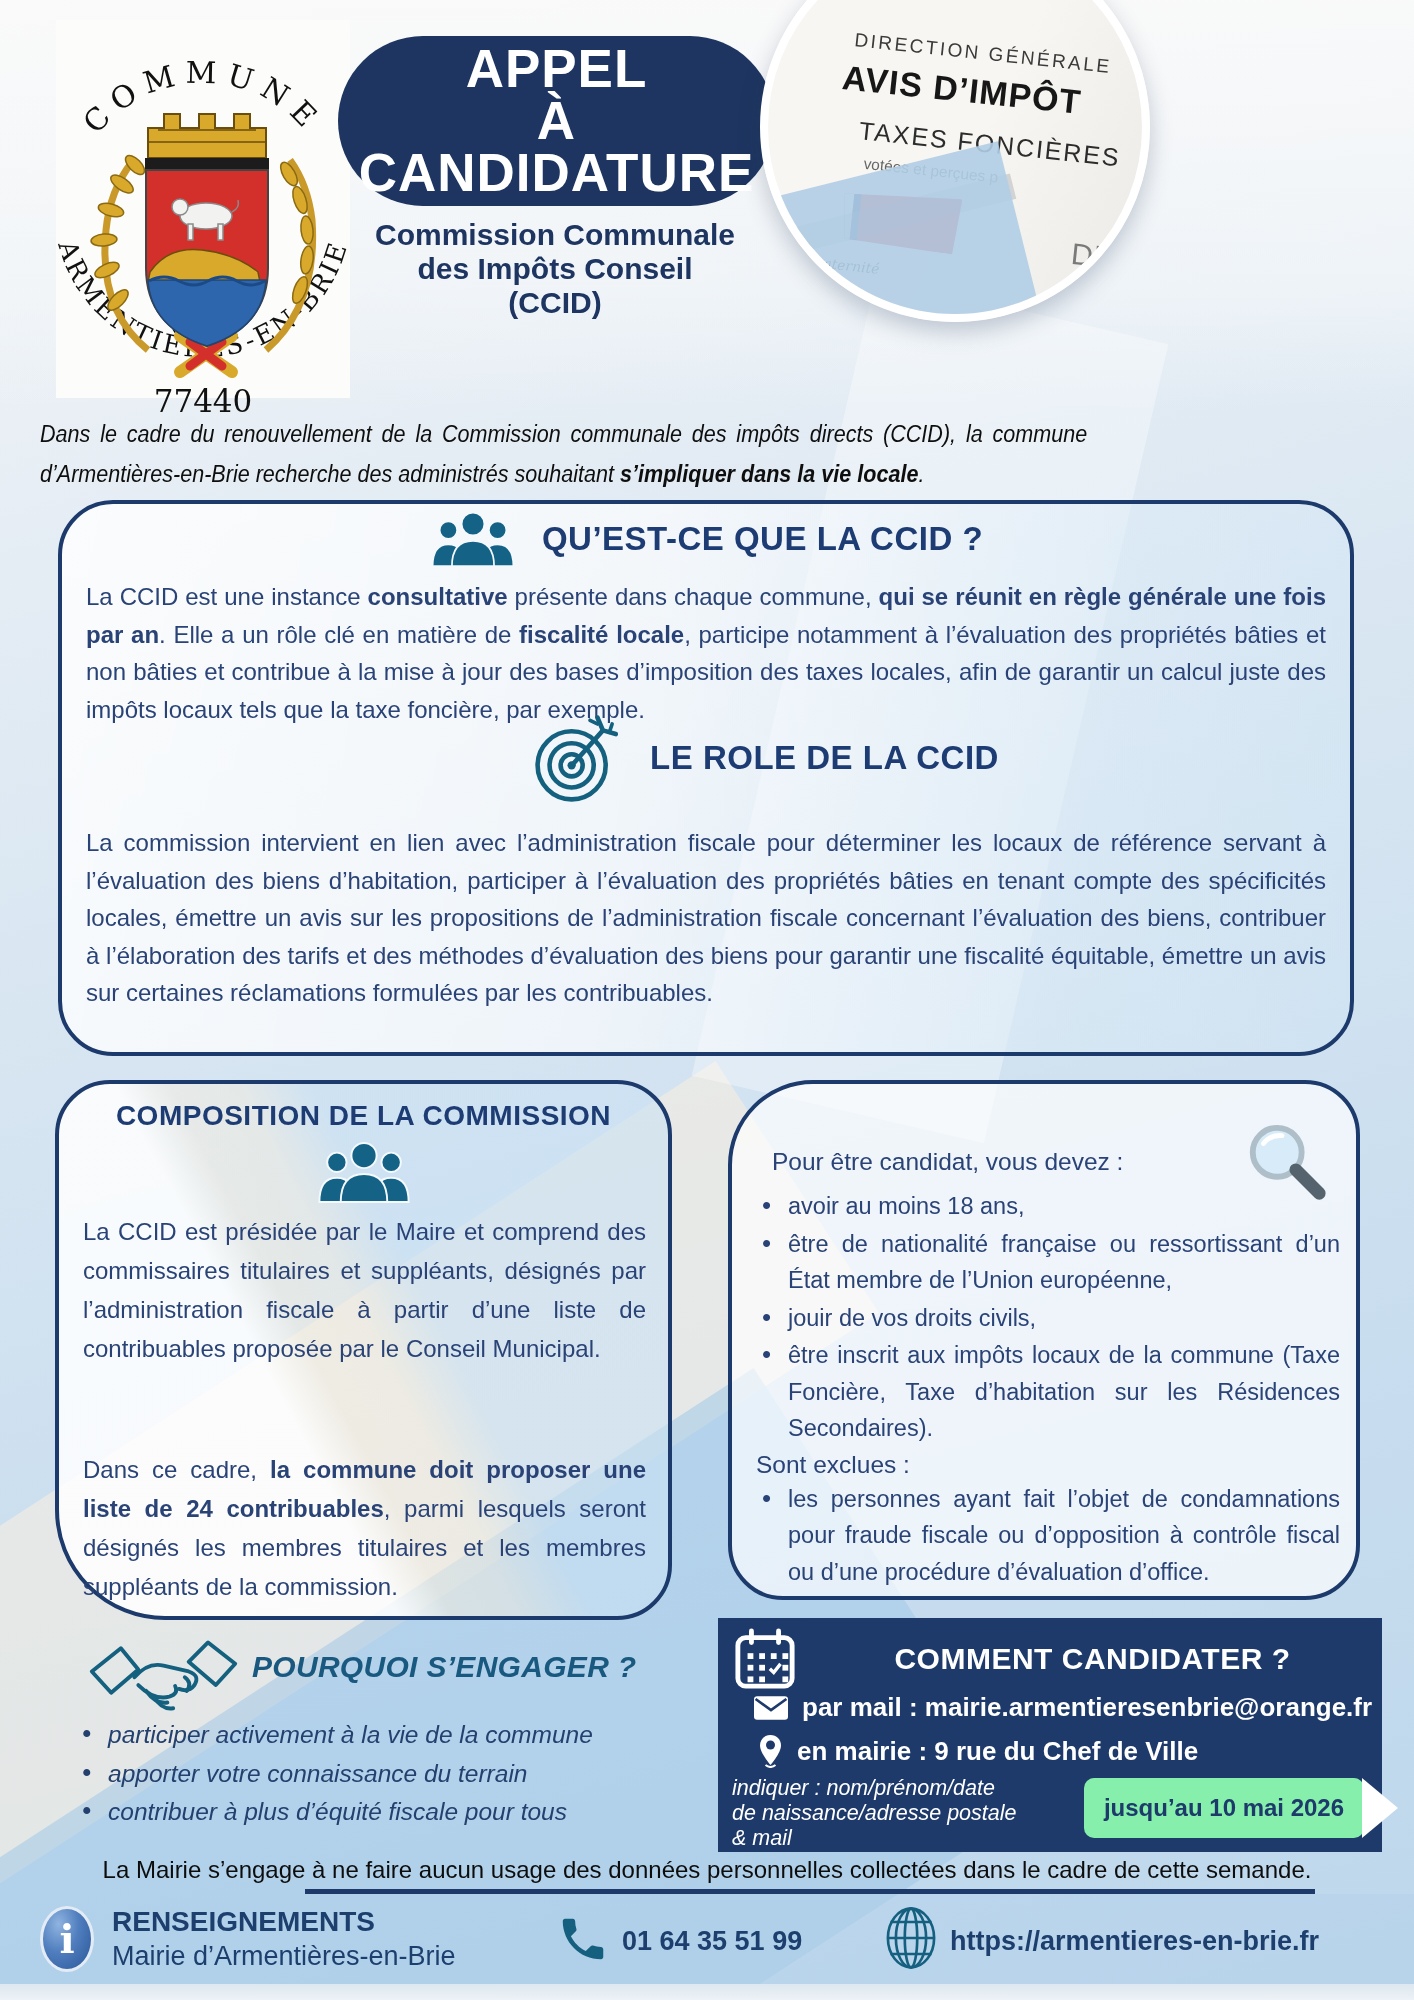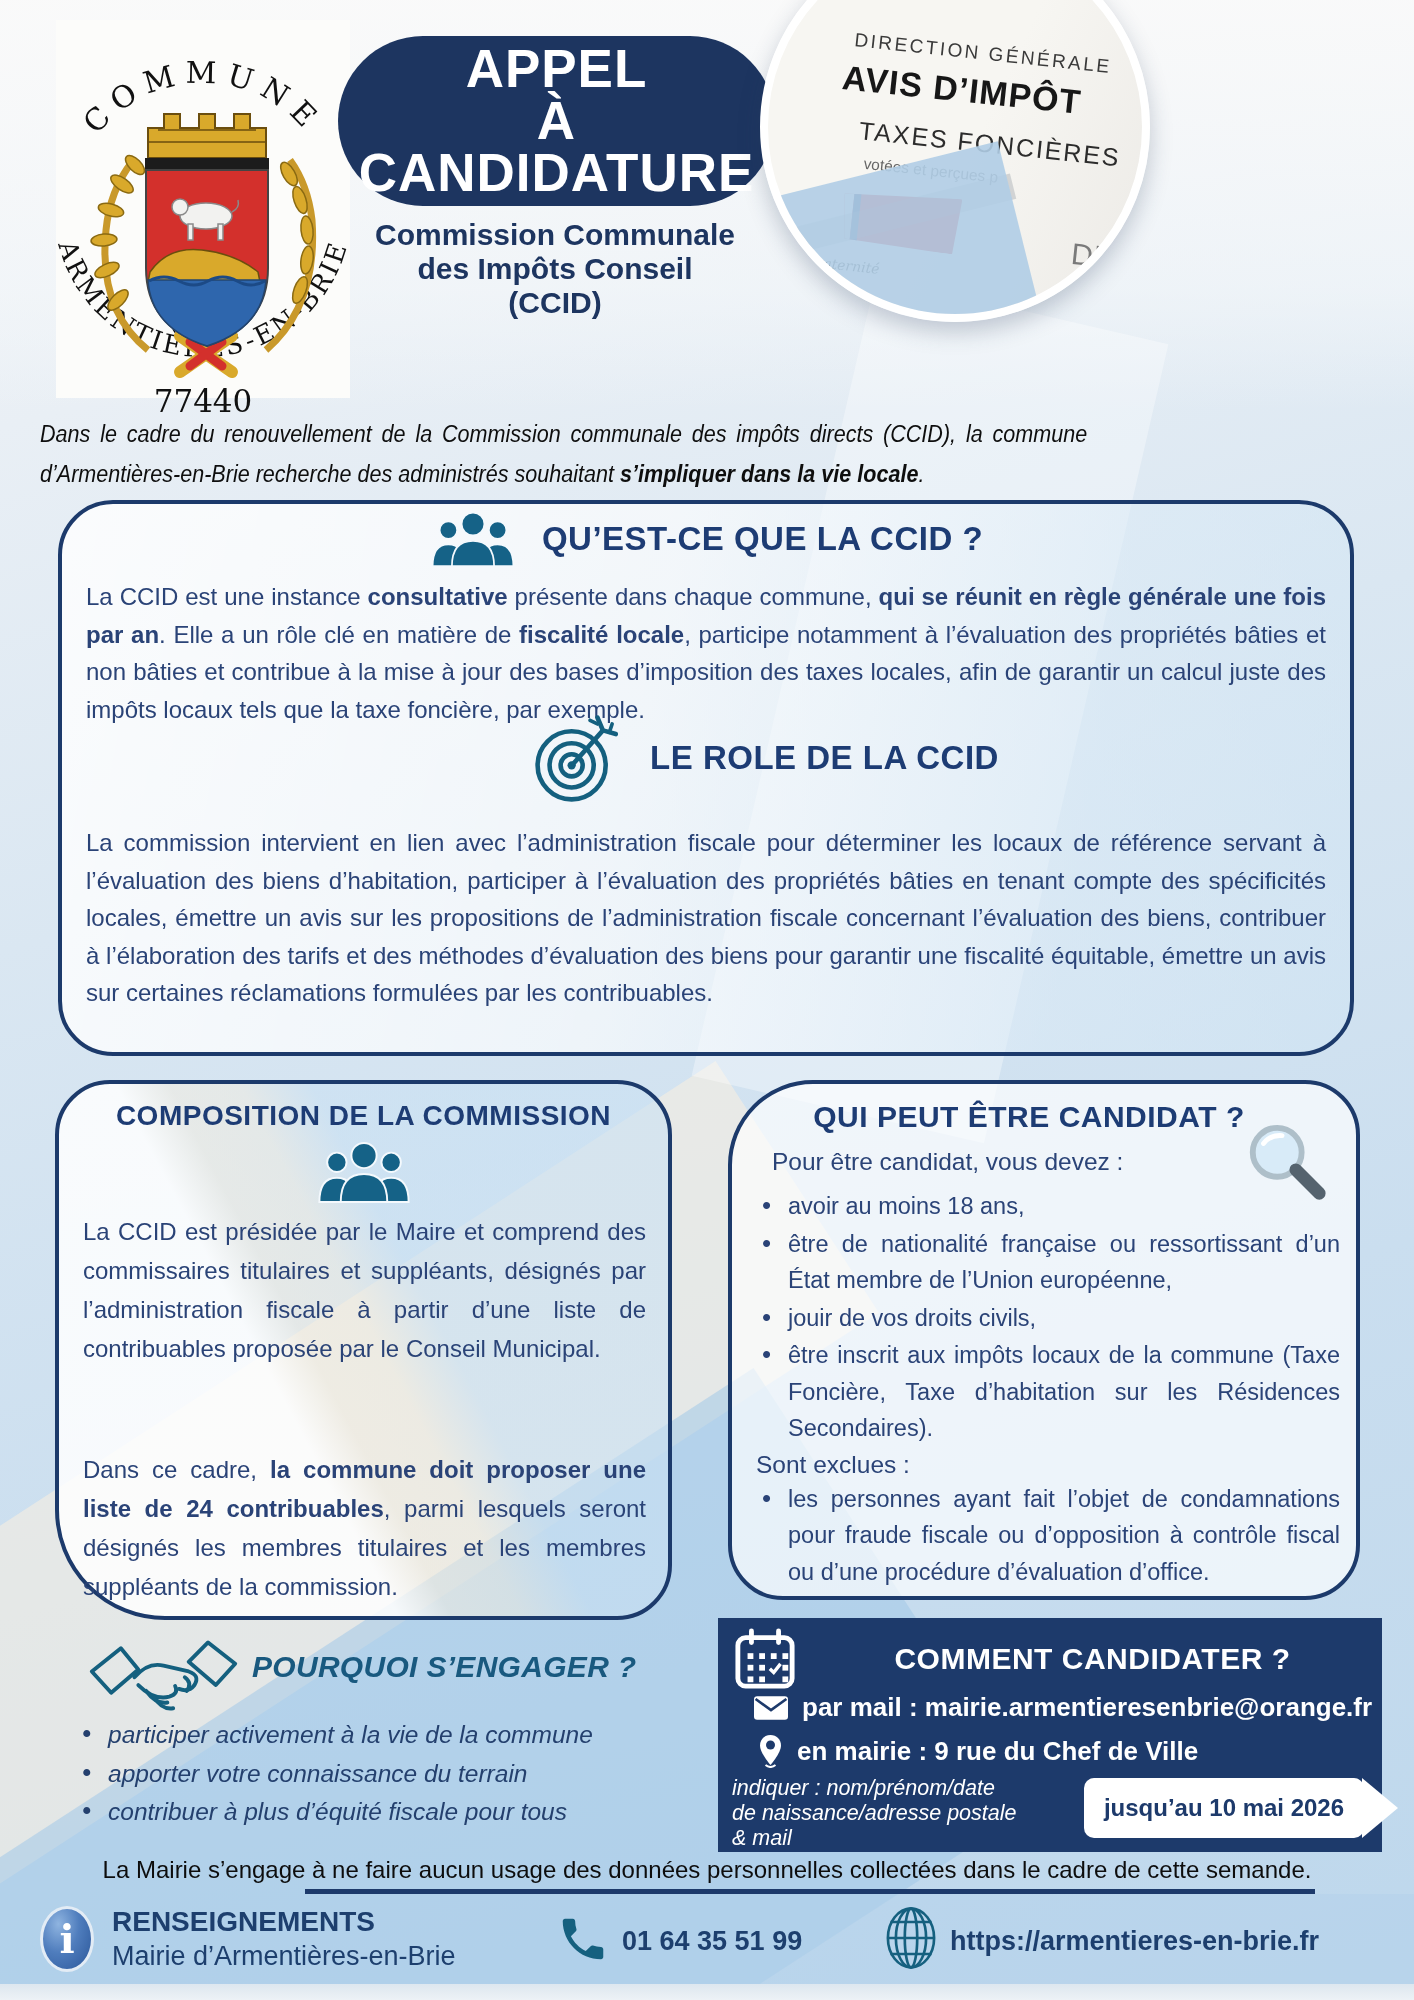--- a/index.html
+++ b/index.html
@@ -84,21 +84,21 @@
   #why-list li::before { color:#24406e; }
 
   
   #box-how { left:718px; top:1618px; width:664px; height:234px; background:#1d3a6b; border:none; }
   #how-cal { position:absolute; left:16px; top:10px; }
   #how-title { position:absolute; left:95px; right:10px; top:24px; text-align:center; color:#fff; font-size:30px; font-weight:bold; letter-spacing:.5px; }
   .how-row { position:absolute; display:flex; align-items:center; gap:14px; color:#fff; font-weight:bold; font-size:26px; white-space:nowrap; }
   #how-mail { left:36px; top:74px; }
   #how-mairie { left:40px; top:116px; }
   #how-note { position:absolute; left:14px; top:158px; width:340px; color:#fff; font-style:italic; font-size:21.5px; line-height:25px; }
-  .tag { position:absolute; left:366px; top:160px; width:280px; height:60px; background:#ffffff; border-radius:10px;
+  .tag { position:absolute; left:366px; top:160px; width:280px; height:60px; background:#86efac; border-radius:10px;
          display:flex; align-items:center; justify-content:center; }
   .tag::after { content:""; position:absolute; right:-34px; top:50%; transform:translateY(-50%);
          border-top:30px solid transparent; border-bottom:30px solid transparent; border-left:36px solid #fff; }
   .tag span { color:#1d3a6b; font-weight:bold; font-size:24px; white-space:nowrap; }
 
   
   .disclaimer { left:30px; right:30px; top:1856px; text-align:center; font-size:24px; color:#0d0d0d; }
   .divider { left:305px; top:1889px; width:1010px; height:5px; background:#1d3a6b; }
   .footer-band { left:0; top:1894px; width:100%; height:92px; background:rgba(178,208,234,.45); z-index:1; position:absolute; }
   .info-badge { left:40px; top:1906px; width:54px; height:66px; border-radius:50%;
@@ -264,21 +264,20 @@
           <path d="M60 64 Q60 39 78 39 Q96 39 96 64 Z"></path>
         <circle cx="50" cy="16" r="13"></circle>
           <path d="M26 64 Q26 35 50 35 Q74 35 74 64 Z"></path>
       </g>
     </svg>
     <p class="jtext" id="comp-p1">La CCID est présidée par le Maire et comprend des commissaires titulaires et suppléants, désignés par l’administration fiscale à partir d’une liste de contribuables proposée par le Conseil Municipal.</p>
     <p class="jtext" id="comp-p2"><span>Dans ce cadre, </span><span class="bseg">la commune doit proposer une liste de 24 contribuables</span><span>, parmi lesquels seront désignés les membres titulaires et les membres suppléants de la commission.</span></p>
   </section>
 
   <section class="box" id="box-cand">
-    <div class="sec-title" id="cand-title">QUI PEUT ÊTRE CANDIDAT ?</div>
     <div id="cand-lead">Pour être candidat, vous devez :</div>
     <svg id="cand-magnifier" width="88" height="88" viewBox="0 0 90 90">
       <circle cx="36" cy="33" r="25" fill="#d8ebf8" stroke="#aebfc9" stroke-width="6"></circle>
       <path d="M22 24 q7 -9 19 -8" stroke="#ffffff" stroke-width="5" fill="none" stroke-linecap="round"></path>
       <line x1="55" y1="51" x2="79" y2="75" stroke="#55636e" stroke-width="13" stroke-linecap="round"></line>
     </svg>
     <div id="cand-list">
       <ul class="blist jtext">
         <li>avoir au moins 18 ans,</li>
         <li>être de nationalité française ou ressortissant d’un État membre de l’Union européenne,</li>

